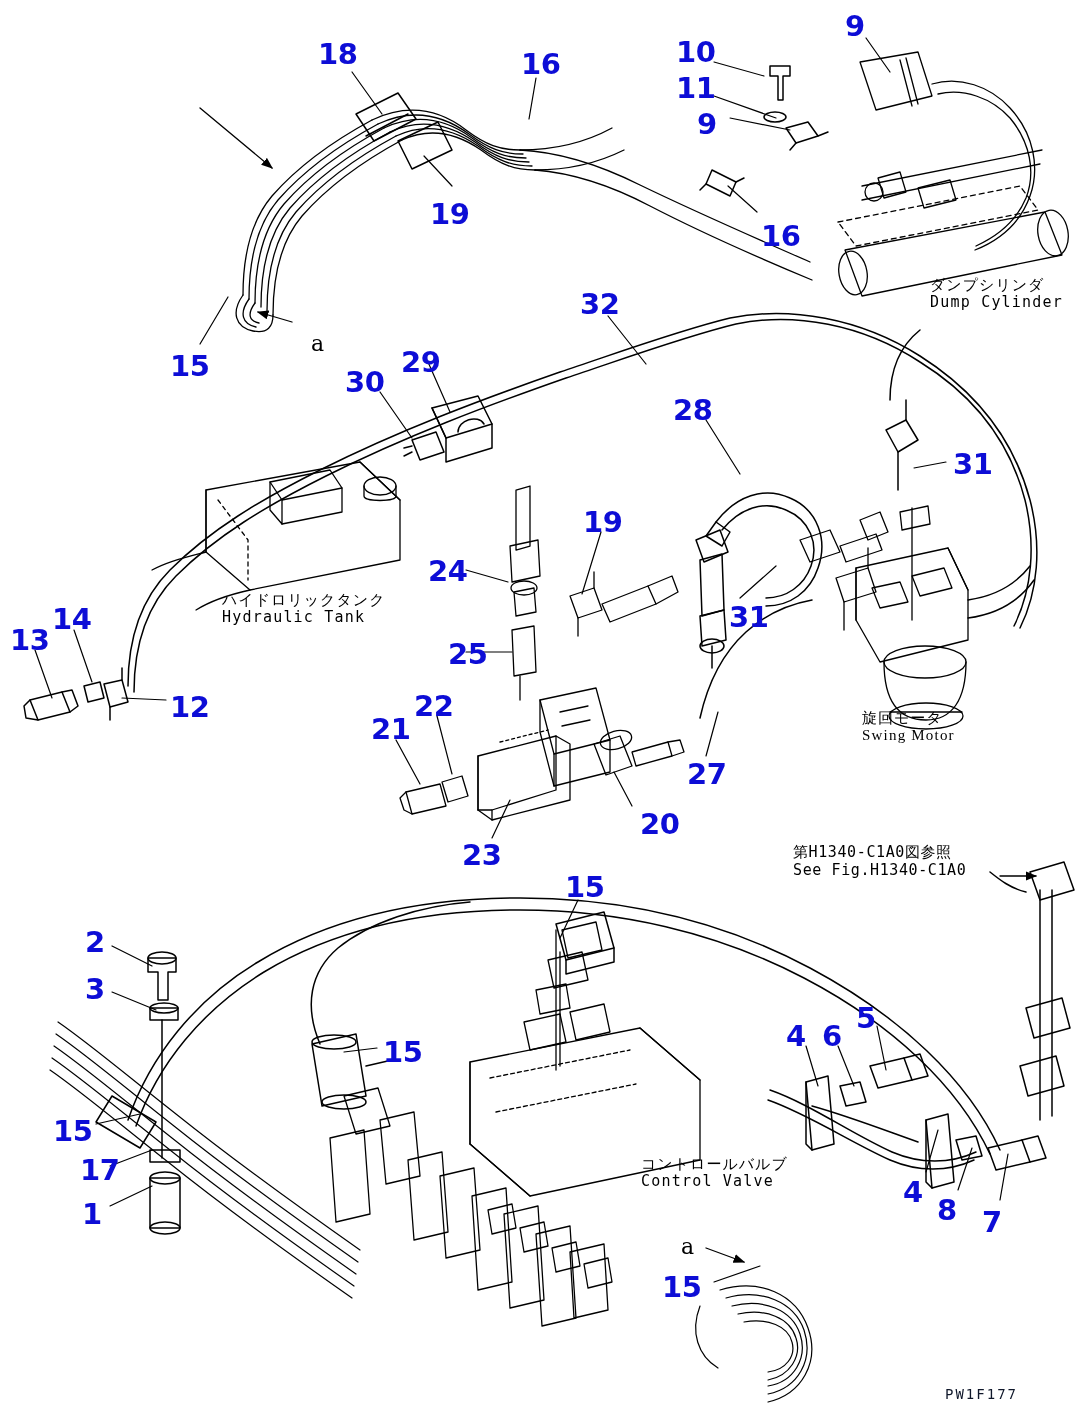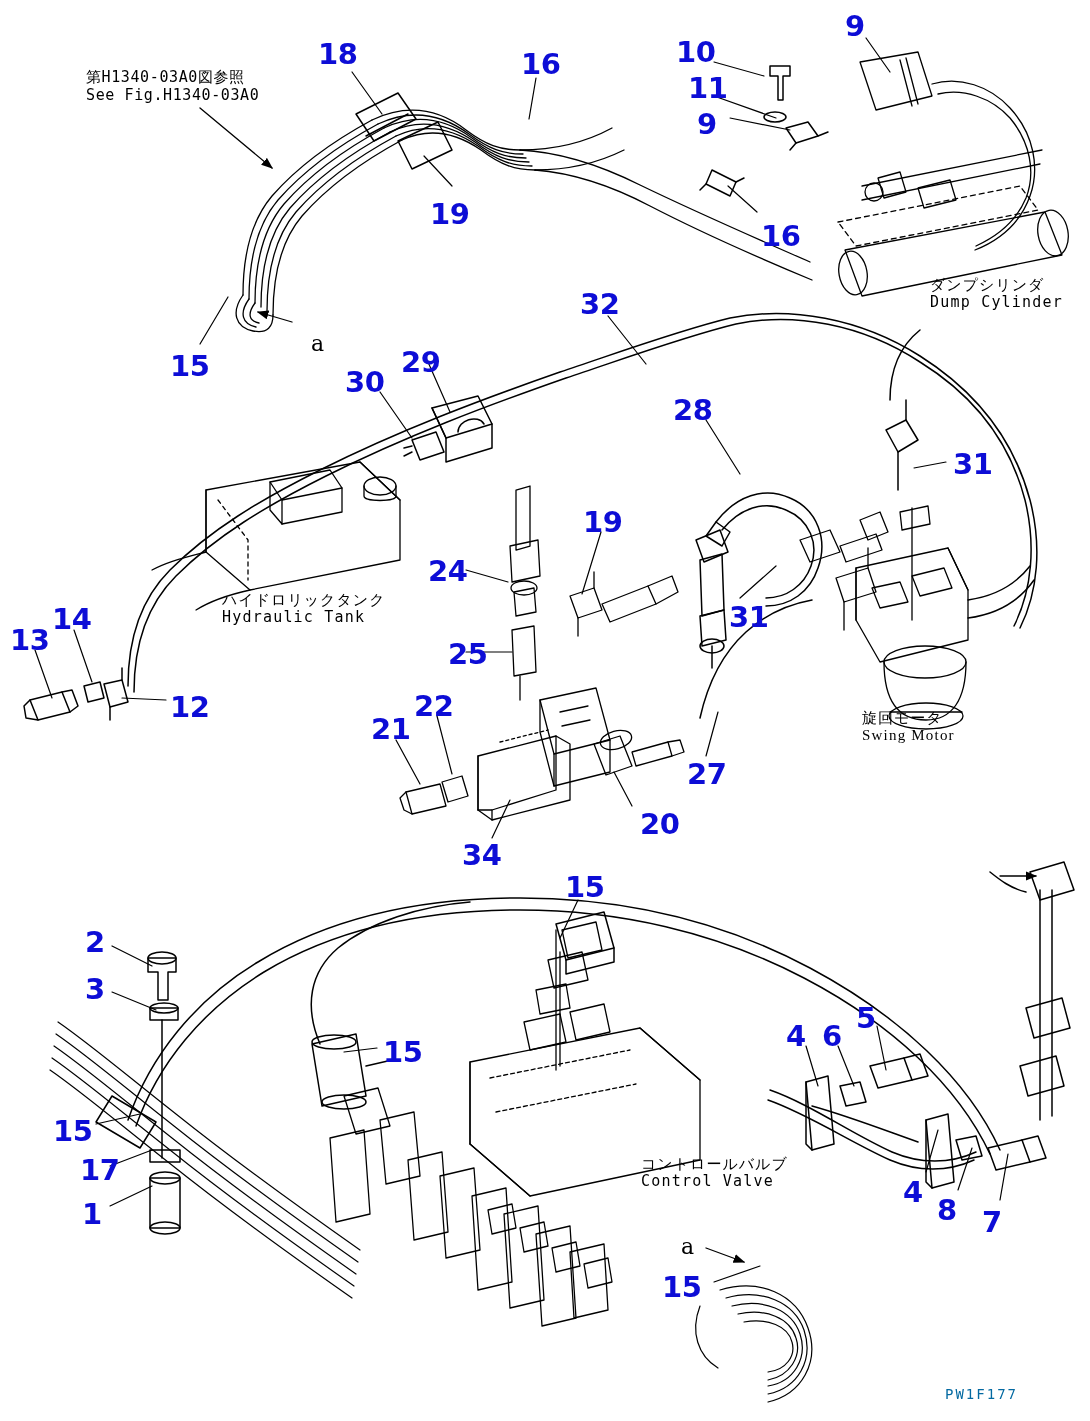--- a/index.html
+++ b/index.html
@@ -66,21 +66,21 @@
   .secmark {
     position: absolute;
     color: #000000;
     font-family: "DejaVu Serif", "Liberation Serif", serif;
     font-size: 22px;
     line-height: 1;
   }
   
   .sheetcode {
     position: absolute;
-    color: #0369a1;
+    color: #0f172a;
     font-family: "DejaVu Sans Mono", "Liberation Mono", monospace;
     font-size: 14px;
     letter-spacing: 2px;
     white-space: nowrap;
   }
 </style>
 </head>
 <body>
 
 <div id="sheet">
@@ -460,23 +460,23 @@
         <line x1="1000" y1="876" x2="1036" y2="876" marker-end="url(#arrowhead)"></line>
       </g>
 
       <g stroke-width="1.3">
         <line x1="292" y1="322" x2="258" y2="312" marker-end="url(#arrowhead)"></line>
         <line x1="706" y1="1248" x2="744" y2="1262" marker-end="url(#arrowhead)"></line>
       </g>
     </g>
   </svg>
 
-  <div class="xref" style="left:86px;  top:68px;">
-    <span>第H1340-03A0図参照</span>
-    <span>See Fig.H1340-03A0</span>
+  <div class="xref" style="left:793px; top:843px;">
+    <span>第H1340-C1A0図参照</span>
+    <span>See Fig.H1340-C1A0</span>
   </div>
 
   <div class="complabel" style="left:930px; top:277px;">
     <span class="jp">ダンプシリンダ</span>
     <span class="en">Dump Cylinder</span>
   </div>
   <div class="complabel" style="left:222px; top:592px;">
     <span class="jp">ハイドロリックタンク</span>
     <span class="en">Hydraulic Tank</span>
   </div>
@@ -497,38 +497,38 @@
   <div class="callout" style="left:85px;  top:975px;">3</div>
   <div class="callout" style="left:786px; top:1022px;">4</div>
   <div class="callout" style="left:903px; top:1178px;">4</div>
   <div class="callout" style="left:856px; top:1004px;">5</div>
   <div class="callout" style="left:822px; top:1022px;">6</div>
   <div class="callout" style="left:982px; top:1208px;">7</div>
   <div class="callout" style="left:937px; top:1196px;">8</div>
   <div class="callout" style="left:845px; top:12px;">9</div>
   <div class="callout" style="left:697px; top:110px;">9</div>
   <div class="callout" style="left:676px; top:38px;">10</div>
-  <div class="callout" style="left:676px; top:74px;margin-left:12px;">11</div>
+  <div class="callout" style="left:676px; top:74px;">11</div>
   <div class="callout" style="left:170px; top:693px;">12</div>
   <div class="callout" style="left:10px;  top:626px;">13</div>
   <div class="callout" style="left:52px;  top:605px;">14</div>
   <div class="callout" style="left:170px; top:352px;">15</div>
   <div class="callout" style="left:53px;  top:1117px;">15</div>
   <div class="callout" style="left:383px; top:1038px;">15</div>
   <div class="callout" style="left:565px; top:873px;">15</div>
   <div class="callout" style="left:662px; top:1273px;">15</div>
   <div class="callout" style="left:521px; top:50px;">16</div>
   <div class="callout" style="left:761px; top:222px;">16</div>
   <div class="callout" style="left:80px;  top:1156px;">17</div>
   <div class="callout" style="left:318px; top:40px;">18</div>
   <div class="callout" style="left:430px; top:200px;">19</div>
   <div class="callout" style="left:640px; top:810px;">20</div>
   <div class="callout" style="left:371px; top:715px;">21</div>
   <div class="callout" style="left:414px; top:692px;">22</div>
-  <div class="callout" style="left:462px; top:841px;">34</div>
+  <div class="callout" style="left:462px; top:841px;">23</div>
   <div class="callout" style="left:428px; top:557px;">24</div>
   <div class="callout" style="left:428px; top:640px;margin-left:20px;">25</div>
   <div class="callout" style="left:583px; top:508px;">19</div>
   <div class="callout" style="left:687px; top:760px;">27</div>
   <div class="callout" style="left:673px; top:396px;">28</div>
   <div class="callout" style="left:401px; top:340px;margin-top:8px;">29</div>
   <div class="callout" style="left:345px; top:368px;">30</div>
   <div class="callout" style="left:953px; top:450px;">31</div>
   <div class="callout" style="left:729px; top:603px;">31</div>
   <div class="callout" style="left:580px; top:290px;">32</div>

